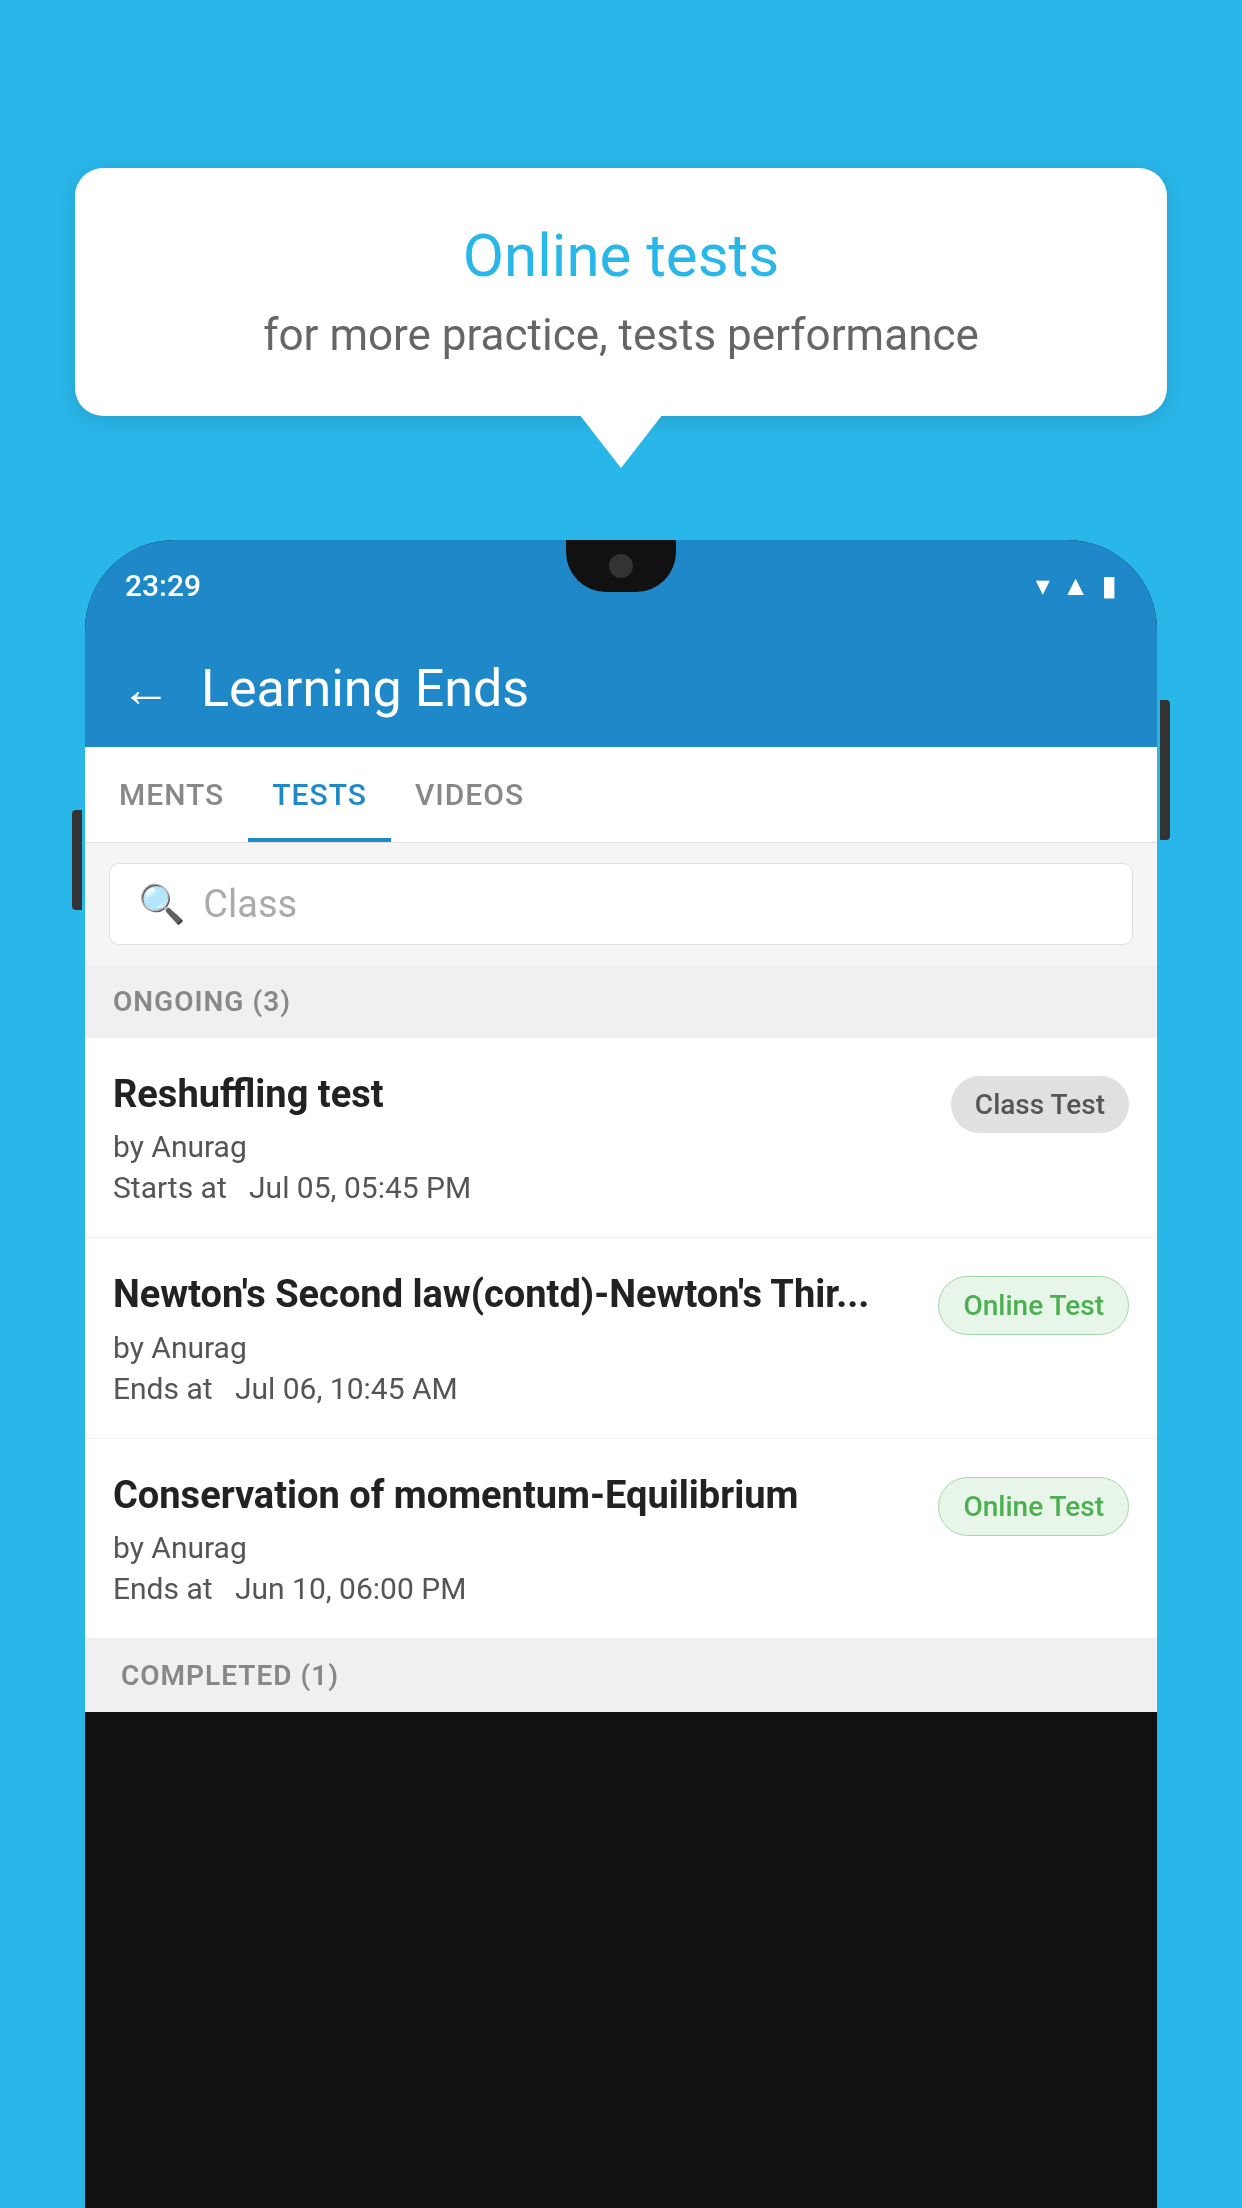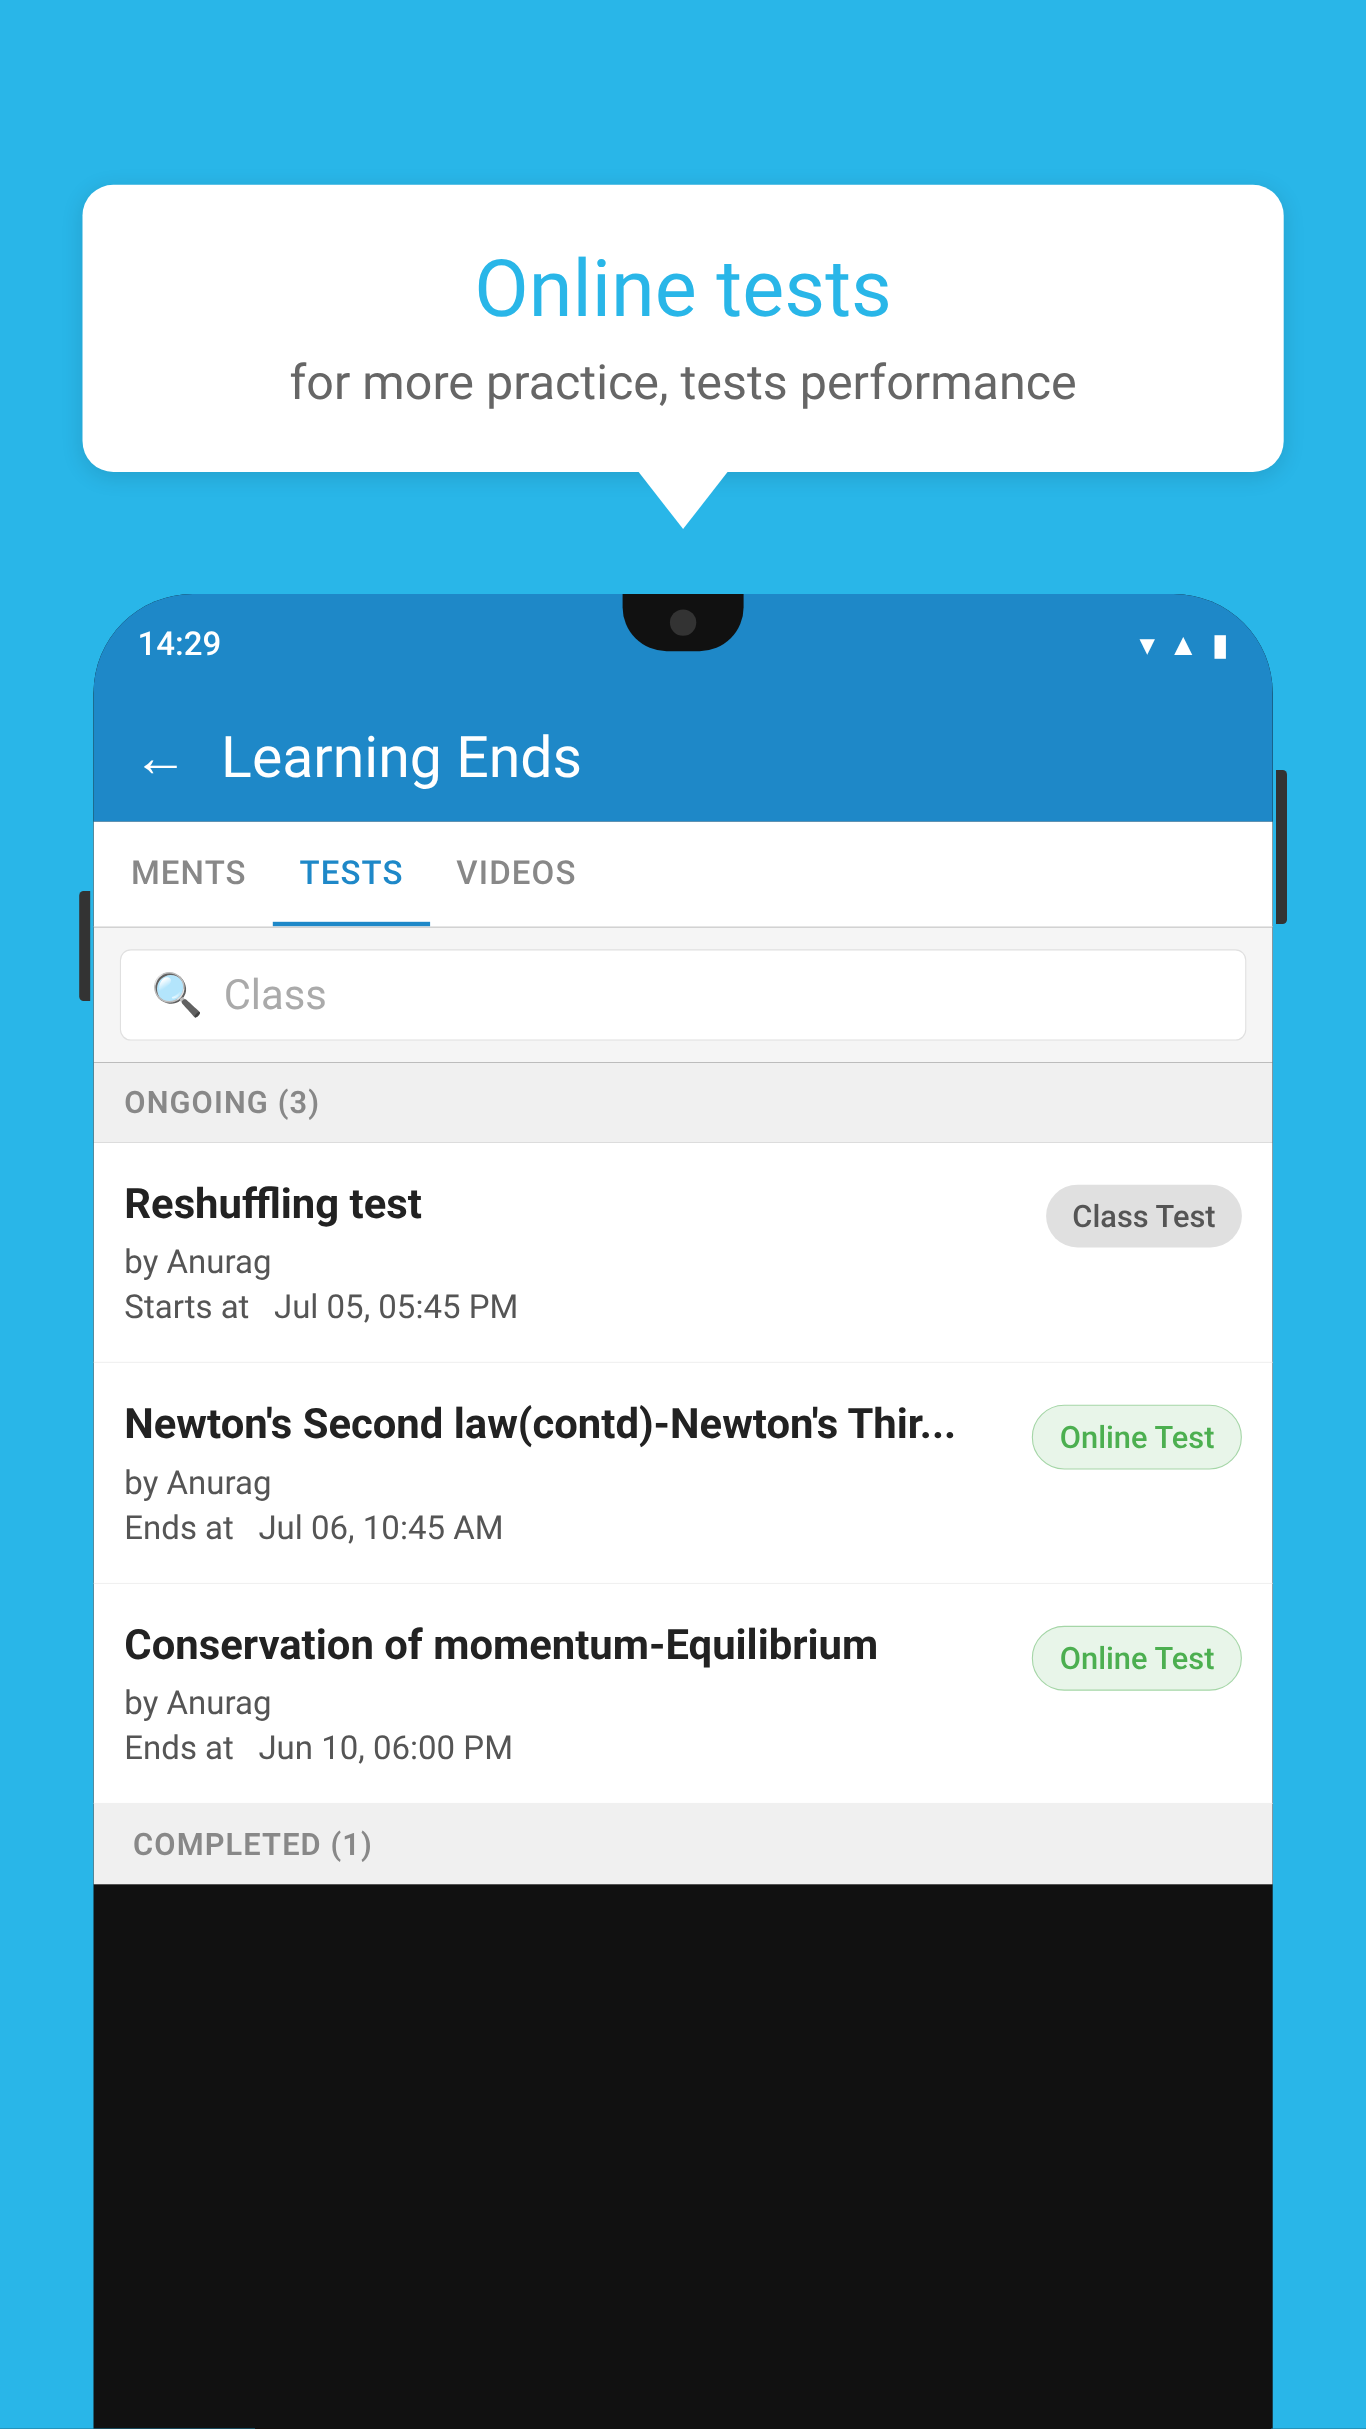--- a/index.html
+++ b/index.html
@@ -33,21 +33,21 @@
       left: 50%;
       transform: translateX(-50%);
       width: 0;
       height: 0;
       border-left: 42px solid transparent;
       border-right: 42px solid transparent;
       border-top: 54px solid white;
     }
 
     .bubble-title {
-      font-size: 72px;
+      font-size: 60px;
       color: #29b6e8;
       font-weight: 400;
       line-height: 1.1;
       margin-bottom: 20px;
     }
 
     .bubble-subtitle {
       font-size: 44px;
       color: #666;
       font-weight: 400;
@@ -301,21 +301,21 @@
   <div class="bubble-title">Online tests</div>
   <div class="bubble-subtitle">for more practice, tests performance</div>
 </div>
 
 <div class="phone-side-btn-left"></div>
 <div class="phone-side-btn-right"></div>
 
 <div class="phone-frame">
 
   <div class="phone-notch-area">
-    <span class="status-time">14:29</span>
+    <span class="status-time">23:29</span>
     <div class="notch">
       <div class="notch-camera"></div>
     </div>
     <div class="status-icons">
       <span class="status-icon">▾</span>
       <span class="status-icon">▲</span>
       <span class="status-icon">▮</span>
     </div>
   </div>
 

